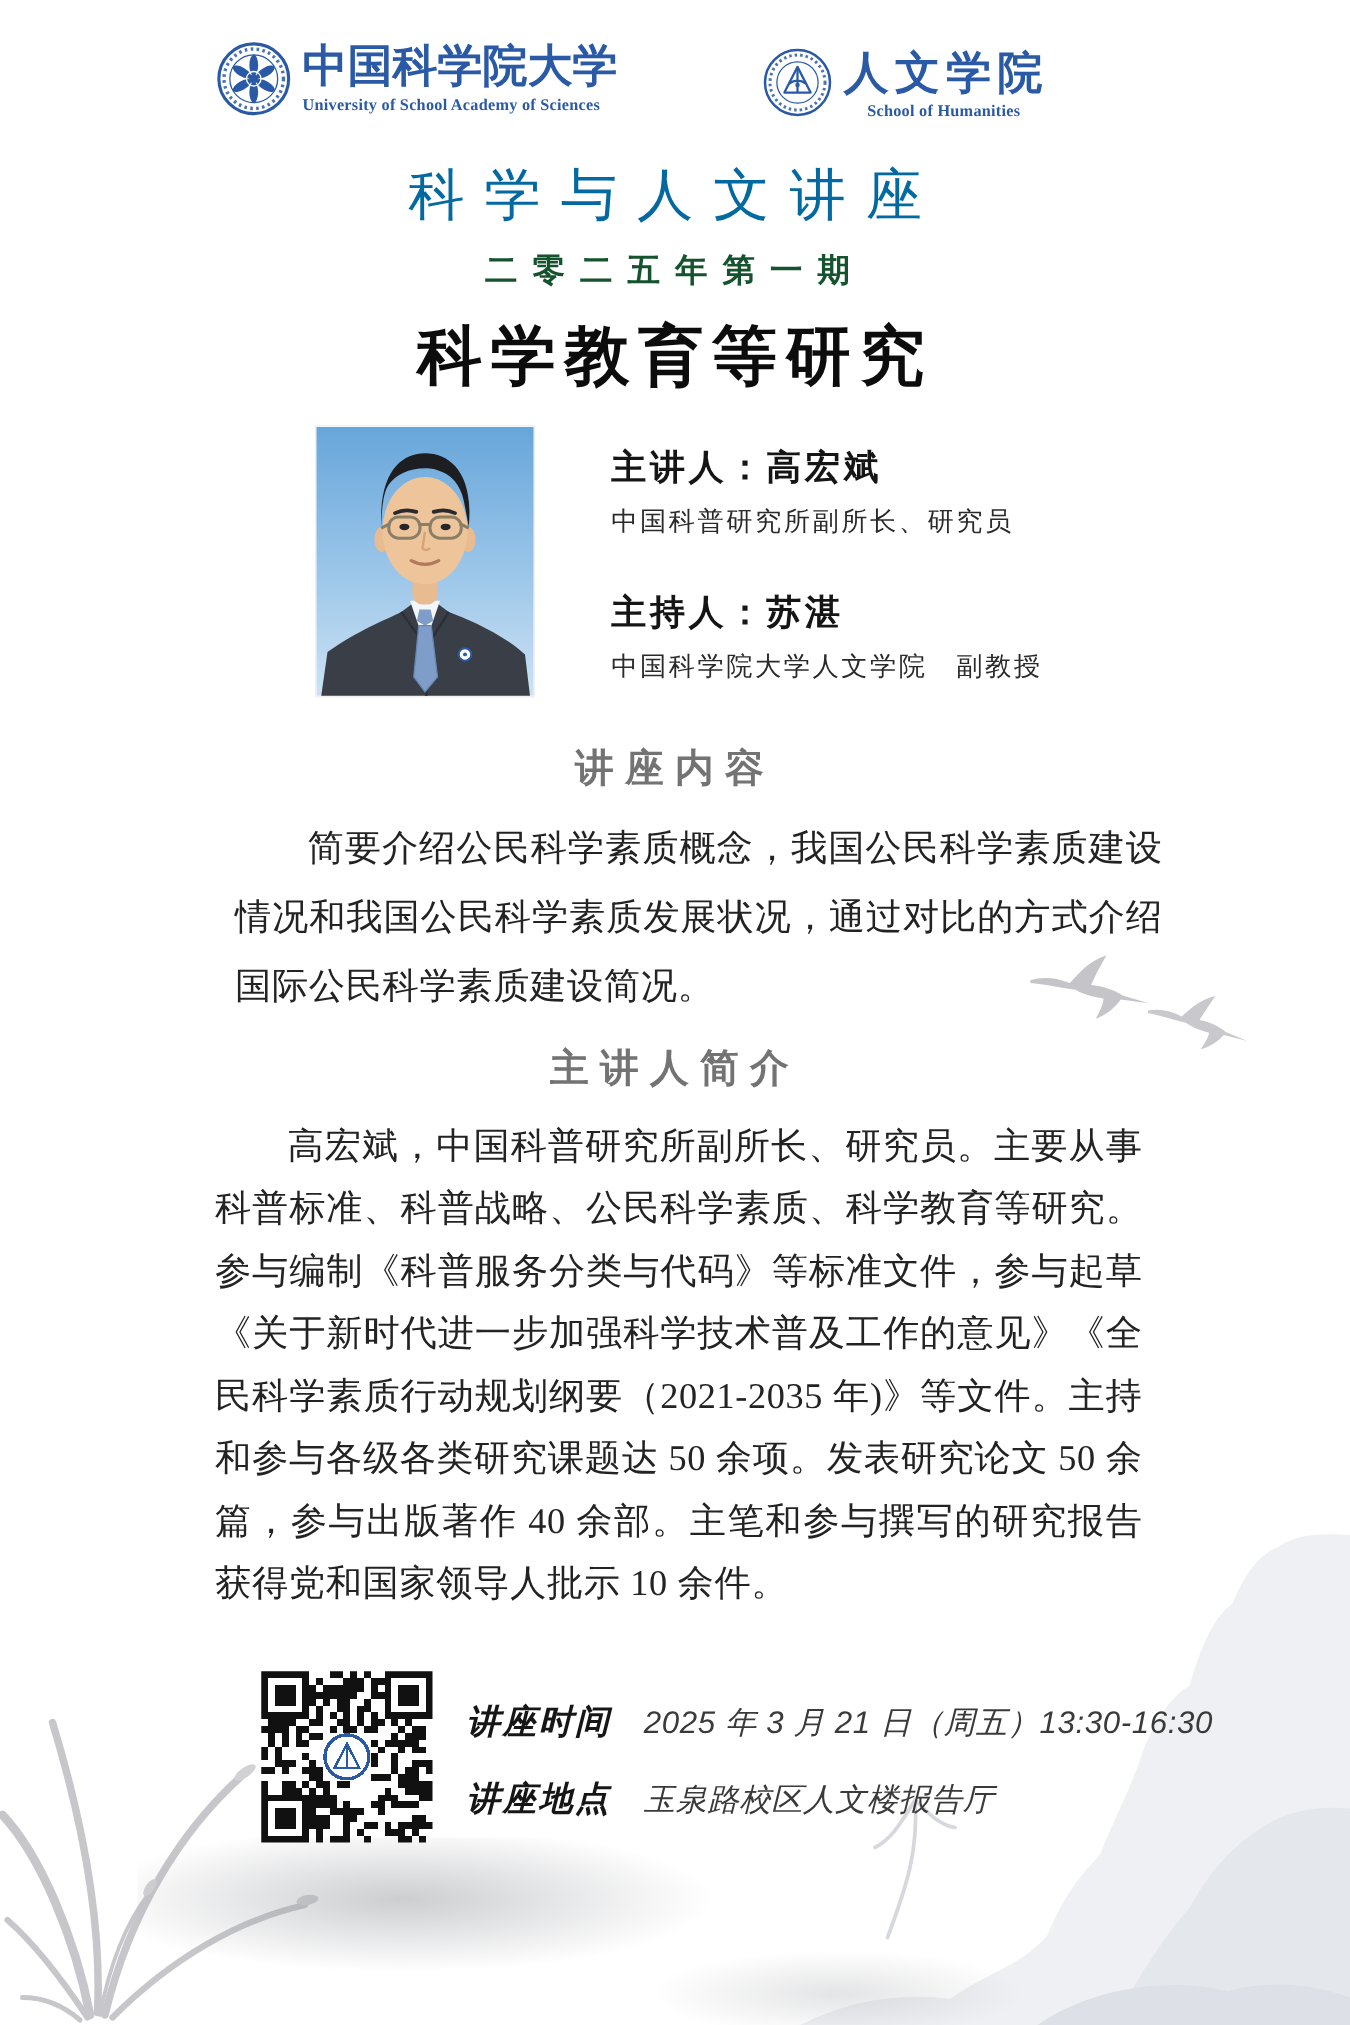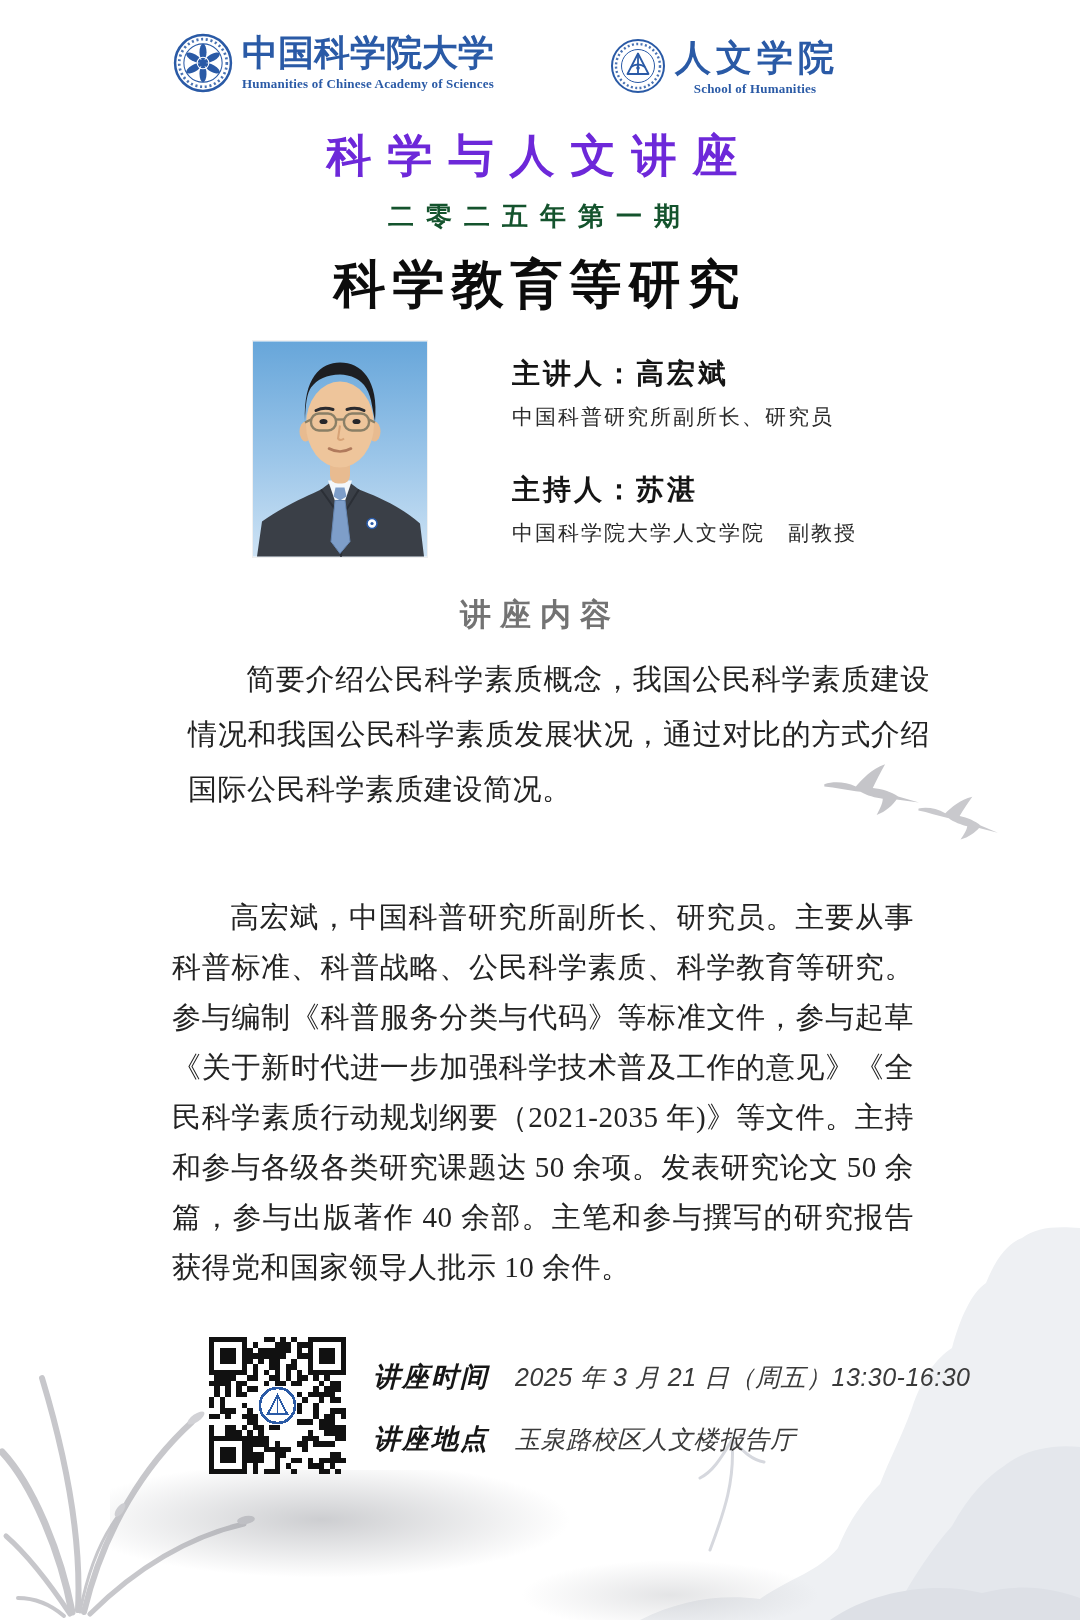--- a/index.html
+++ b/index.html
@@ -24,28 +24,28 @@
   .hl-right{left:610px;top:38px;}
   .logo-texts{display:flex;flex-direction:column;align-items:flex-start;}
   .logo-cn{font-size:36px;font-weight:700;color:#2a5aa6;letter-spacing:0px;line-height:40px;
            font-family:"Liberation Serif",cursive;text-align:right;}
   .logo-en{font-size:13px;font-weight:700;color:#2a5aa6;letter-spacing:.2px;margin-top:3px;
            font-family:"Liberation Serif",serif;}
   .hl-right .logo-cn{letter-spacing:5px;}
   .hl-right .logo-en{align-self:center;margin-left:-4px;}
   
   .title-block{position:absolute;left:0;top:126px;width:100%;text-align:center;}
-  .series-title{font-size:45px;font-weight:700;letter-spacing:16px;color:#6d28d9;
+  .series-title{font-size:45px;font-weight:400;letter-spacing:16px;color:#0369a1;
                 font-family:"Liberation Serif",cursive;}
   .issue-label{font-size:26px;font-weight:600;letter-spacing:12px;color:#14532d;margin-top:13px;
                font-family:"Liberation Serif",cursive;}
   .topic-title{font-size:52px;font-weight:900;letter-spacing:7px;color:#0c0c0c;margin-top:16px;
                font-family:"Liberation Serif",cursive;}
   
-  .speaker-row{position:absolute;left:253px;top:341px;display:flex;gap:85px;}
+  .speaker-row{position:absolute;left:253px;top:341px;display:flex;gap:62px;}
   .photo-frame{width:174px;height:216px;flex:0 0 auto;box-shadow:0 0 0 1px rgba(0,0,0,.06);}
   .speaker-info{padding-top:14px;}
   .person-name{font-size:28px;font-weight:700;letter-spacing:3px;color:#151515;
                font-family:"Liberation Serif",cursive;}
   .person-aff{font-size:21px;font-weight:500;letter-spacing:2px;color:#2a2a2a;margin-top:10px;
               font-family:Liberation Serif, serif;}
   .person-gap{height:40px;}
   
   .section-heading{position:absolute;left:0;width:100%;text-align:center;
                    font-size:31px;font-weight:700;letter-spacing:9px;color:#737373;}
@@ -124,21 +124,21 @@
           <ellipse cx="29" cy="18.5" rx="3.4" ry="8" transform="rotate(120 29 29)"></ellipse>
           <ellipse cx="29" cy="39.5" rx="3.4" ry="8" transform="rotate(60 29 29)"></ellipse>
           <ellipse cx="29" cy="39.5" rx="3.4" ry="8" transform="rotate(120 29 29)"></ellipse>
           <circle cx="29" cy="29" r="3.6"></circle>
           <circle cx="29" cy="29" r="5.6" fill="none" stroke="#ffffff" stroke-width="1"></circle>
         </g>
       </svg>
     </span>
     <span class="logo-texts">
       <span class="logo-cn">中国科学院大学</span>
-      <span class="logo-en">Humanities of Chinese Academy of Sciences</span>
+      <span class="logo-en">University of School Academy of Sciences</span>
     </span>
   </div>
 
   <div class="header-logo hl-right">
     <span>
       <svg width="56" height="56" viewBox="0 0 56 56">
         <circle cx="28" cy="28" r="26" fill="#ffffff" stroke="#2a5aa6" stroke-width="2"></circle>
         <circle cx="28" cy="28" r="22" fill="none" stroke="#2a5aa6" stroke-width="2.4" stroke-dasharray="2 2.4" opacity=".85"></circle>
         <circle cx="28" cy="28" r="16.5" fill="none" stroke="#2a5aa6" stroke-width="1"></circle>
         <g fill="none" stroke="#2a5aa6" stroke-width="1.8" stroke-linejoin="round">
@@ -217,20 +217,21 @@
       <div class="person-aff">中国科普研究所副所长、研究员</div>
       <div class="person-gap"></div>
       <div class="person-name">主持人：苏湛</div>
       <div class="person-aff">中国科学院大学人文学院　副教授</div>
     </div>
   </div>
 
   <div class="section-heading h-content">讲座内容</div>
   <div class="body-para p-content">简要介绍公民科学素质概念，我国公民科学素质建设情况和我国公民科学素质发展状况，通过对比的方式介绍国际公民科学素质建设简况。</div>
 
+  <div class="section-heading h-bio">主讲人简介</div>
   <div class="body-para p-bio">高宏斌，中国科普研究所副所长、研究员。主要从事科普标准、科普战略、公民科学素质、科学教育等研究。参与编制《科普服务分类与代码》等标准文件，参与起草《关于新时代进一步加强科学技术普及工作的意见》《全民科学素质行动规划纲要（2021-2035 年)》等文件。主持和参与各级各类研究课题达 50 余项。发表研究论文 50 余篇，参与出版著作 40 余部。主笔和参与撰写的研究报告获得党和国家领导人批示 10 余件。</div>
 
   <div class="footer-row">
     <div class="qr-box">
       <svg id="qr-svg" width="137" height="137" viewBox="0 0 25 25" shape-rendering="crispEdges">
           <rect x="0" y="0" width="1" height="1" fill="#111111"></rect>
           <rect x="1" y="0" width="1" height="1" fill="#111111"></rect>
           <rect x="2" y="0" width="1" height="1" fill="#111111"></rect>
           <rect x="3" y="0" width="1" height="1" fill="#111111"></rect>
           <rect x="4" y="0" width="1" height="1" fill="#111111"></rect>

